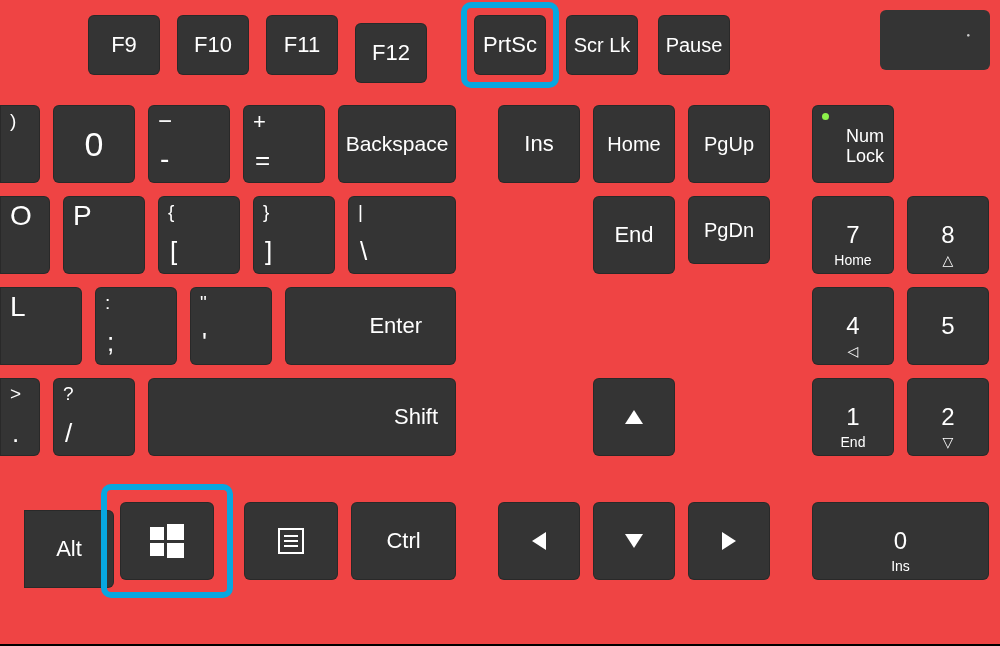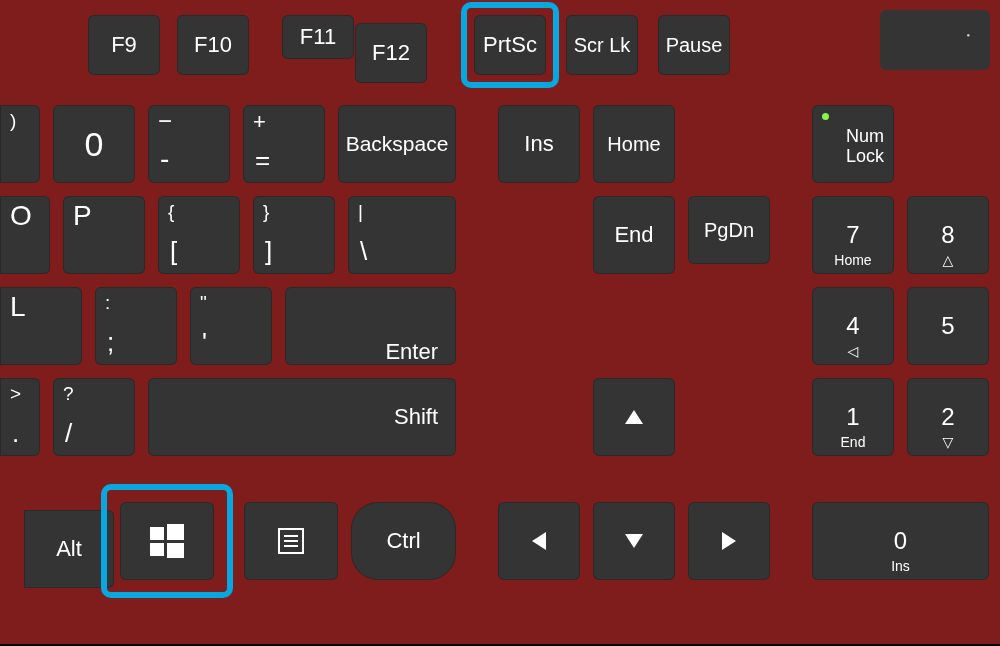--- a/index.html
+++ b/index.html
@@ -7,21 +7,21 @@
     padding: 0;
     width: 1000px;
     height: 646px;
     overflow: hidden;
     font-family: "Segoe UI", Arial, sans-serif;
   }
   .board {
     position: relative;
     width: 1000px;
     height: 646px;
-    background: #7f1d1d;
+    background: #ef4444;
   }
   .key {
     position: absolute;
     background: #343434;
     border-radius: 6px;
     box-sizing: border-box;
     color: #fff;
     display: flex;
     flex-direction: column;
     align-items: center;
@@ -99,21 +99,21 @@
 <body>
 
 <div class="board" data-name="keyboard-diagram">
 
   <div class="key" style="left:88px; top:15px; width:72px; height:60px;" data-name="key-f9">
       <span class="cr">F9</span>
     </div>
   <div class="key" style="left:177px; top:15px; width:72px; height:60px;" data-name="key-f10">
       <span class="cr">F10</span>
     </div>
-  <div class="key" style="left:266px; top:15px; width:72px; height:44px;margin-left:16px;" data-name="key-f11">
+  <div class="key" style="left:266px; top:15px; width:72px; height:60px;" data-name="key-f11">
       <span class="cr">F11</span>
     </div>
   <div class="key" style="left:355px; top:23px; width:72px; height:60px;" data-name="key-f12">
       <span class="cr">F12</span>
     </div>
   <div class="key" style="left:474px; top:15px; width:72px; height:60px;" data-name="key-prtsc">
       <span class="cr">PrtSc</span>
     </div>
   <div class="highlight" style="left:461px; top:2px; width:98px; height:86px;" data-name="highlight-prtsc"></div>
   <div class="key" style="left:566px; top:15px; width:72px; height:60px;" data-name="key-scrlk">
@@ -147,20 +147,23 @@
     <span class="bl" style="font-size:26px;">=</span>
   </div>
   <div class="key" style="left:338px; top:105px; width:118px; height:78px;" data-name="key-backspace">
     <span class="cr" style="font-size:21px;">Backspace</span>
   </div>
   <div class="key" style="left:498px; top:105px; width:82px; height:78px;" data-name="key-ins">
       <span class="cr">Ins</span>
     </div>
   <div class="key" style="left:593px; top:105px; width:82px; height:78px;" data-name="key-home">
       <span class="cr" style="font-size:20px;">Home</span>
+    </div>
+  <div class="key" style="left:688px; top:105px; width:82px; height:78px;" data-name="key-pgup">
+      <span class="cr" style="font-size:20px;">PgUp</span>
     </div>
   <div class="key" style="left:812px; top:105px; width:82px; height:78px;padding-left:24px;" data-name="key-numlock">
     <div class="led" data-name="numlock-led-icon"></div>
     <span class="cr" style="font-size:18px; line-height:1.1; white-space:pre; margin-top:6px;">Num
 Lock</span>
   </div>
 
   <div class="key" style="left:0; top:196px; width:50px; height:78px; border-top-left-radius:0; border-bottom-left-radius:0;" data-name="key-o">
     <span class="tl" style="font-size:28px;">O</span>
   </div>
@@ -198,21 +201,21 @@
     <span class="tl" style="font-size:28px;">L</span>
   </div>
   <div class="key" style="left:95px; top:287px; width:82px; height:78px;" data-name="key-semicolon">
     <span class="tl">:</span>
     <span class="bl">;</span>
   </div>
   <div class="key" style="left:190px; top:287px; width:82px; height:78px;" data-name="key-quote">
     <span class="tl">"</span>
     <span class="bl">'</span>
   </div>
-  <div class="key" style="left:285px; top:287px; width:171px; height:78px; align-items:flex-end; padding-right:18px;justify-content:flex-end;" data-name="key-enter">
+  <div class="key" style="left:285px; top:287px; width:171px; height:78px; align-items:flex-end; padding-right:34px;" data-name="key-enter">
     <span class="cr" style="font-size:22px;">Enter</span>
   </div>
   <div class="key" style="left:812px; top:287px; width:82px; height:78px;" data-name="key-num4">
     <span class="numpad-main">4</span>
     <span class="numpad-sub">◁</span>
   </div>
   <div class="key" style="left:907px; top:287px; width:82px; height:78px;" data-name="key-num5">
     <span class="numpad-main">5</span>
   </div>
 
@@ -252,21 +255,21 @@
   </div>
   <div class="highlight" style="left:101px; top:484px; width:132px; height:114px;" data-name="highlight-windows"></div>
   <div class="key" style="left:244px; top:502px; width:94px; height:78px;" data-name="key-menu">
     <svg width="26" height="26" viewBox="0 0 26 26" data-name="menu-icon">
       <rect x="1" y="1" width="24" height="24" fill="none" stroke="#fff" stroke-width="2"></rect>
       <line x1="6" y1="8" x2="20" y2="8" stroke="#fff" stroke-width="2"></line>
       <line x1="6" y1="13" x2="20" y2="13" stroke="#fff" stroke-width="2"></line>
       <line x1="6" y1="18" x2="20" y2="18" stroke="#fff" stroke-width="2"></line>
     </svg>
   </div>
-  <div class="key" style="left:351px; top:502px; width:105px; height:78px;border-radius:27px;" data-name="key-ctrl">
+  <div class="key" style="left:351px; top:502px; width:105px; height:78px;" data-name="key-ctrl">
     <span class="cr">Ctrl</span>
   </div>
   <div class="key" style="left:498px; top:502px; width:82px; height:78px;" data-name="key-arrow-left">
     <div class="arrow-tri leftA" data-name="arrow-left-icon"></div>
   </div>
   <div class="key" style="left:593px; top:502px; width:82px; height:78px;" data-name="key-arrow-down">
     <div class="arrow-tri down" data-name="arrow-down-icon"></div>
   </div>
   <div class="key" style="left:688px; top:502px; width:82px; height:78px;" data-name="key-arrow-right">
     <div class="arrow-tri rightA" data-name="arrow-right-icon"></div>

